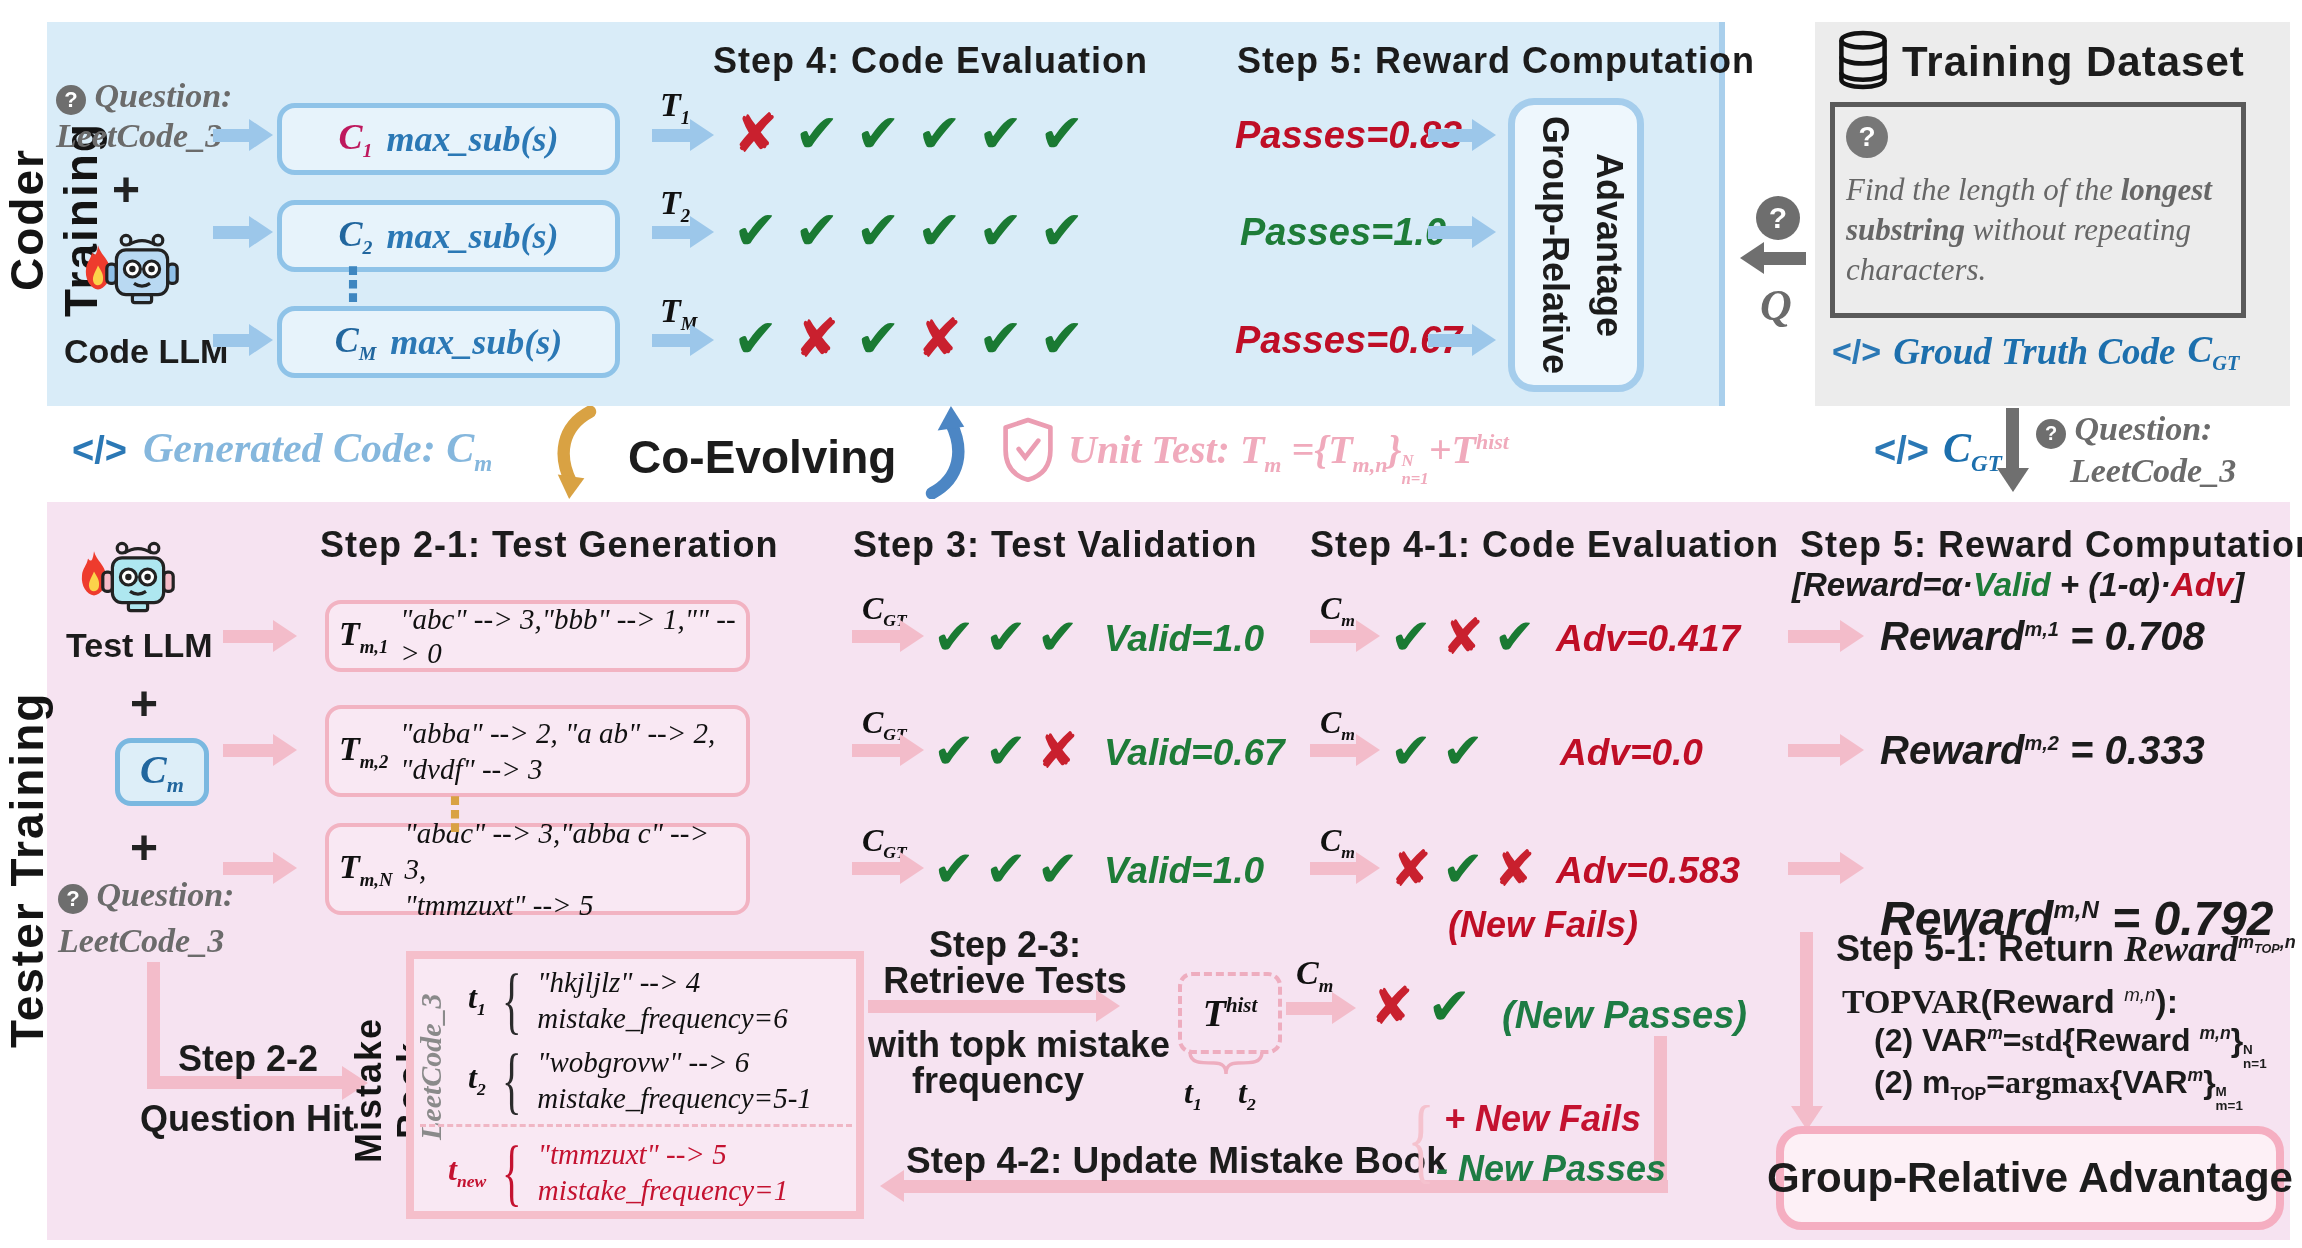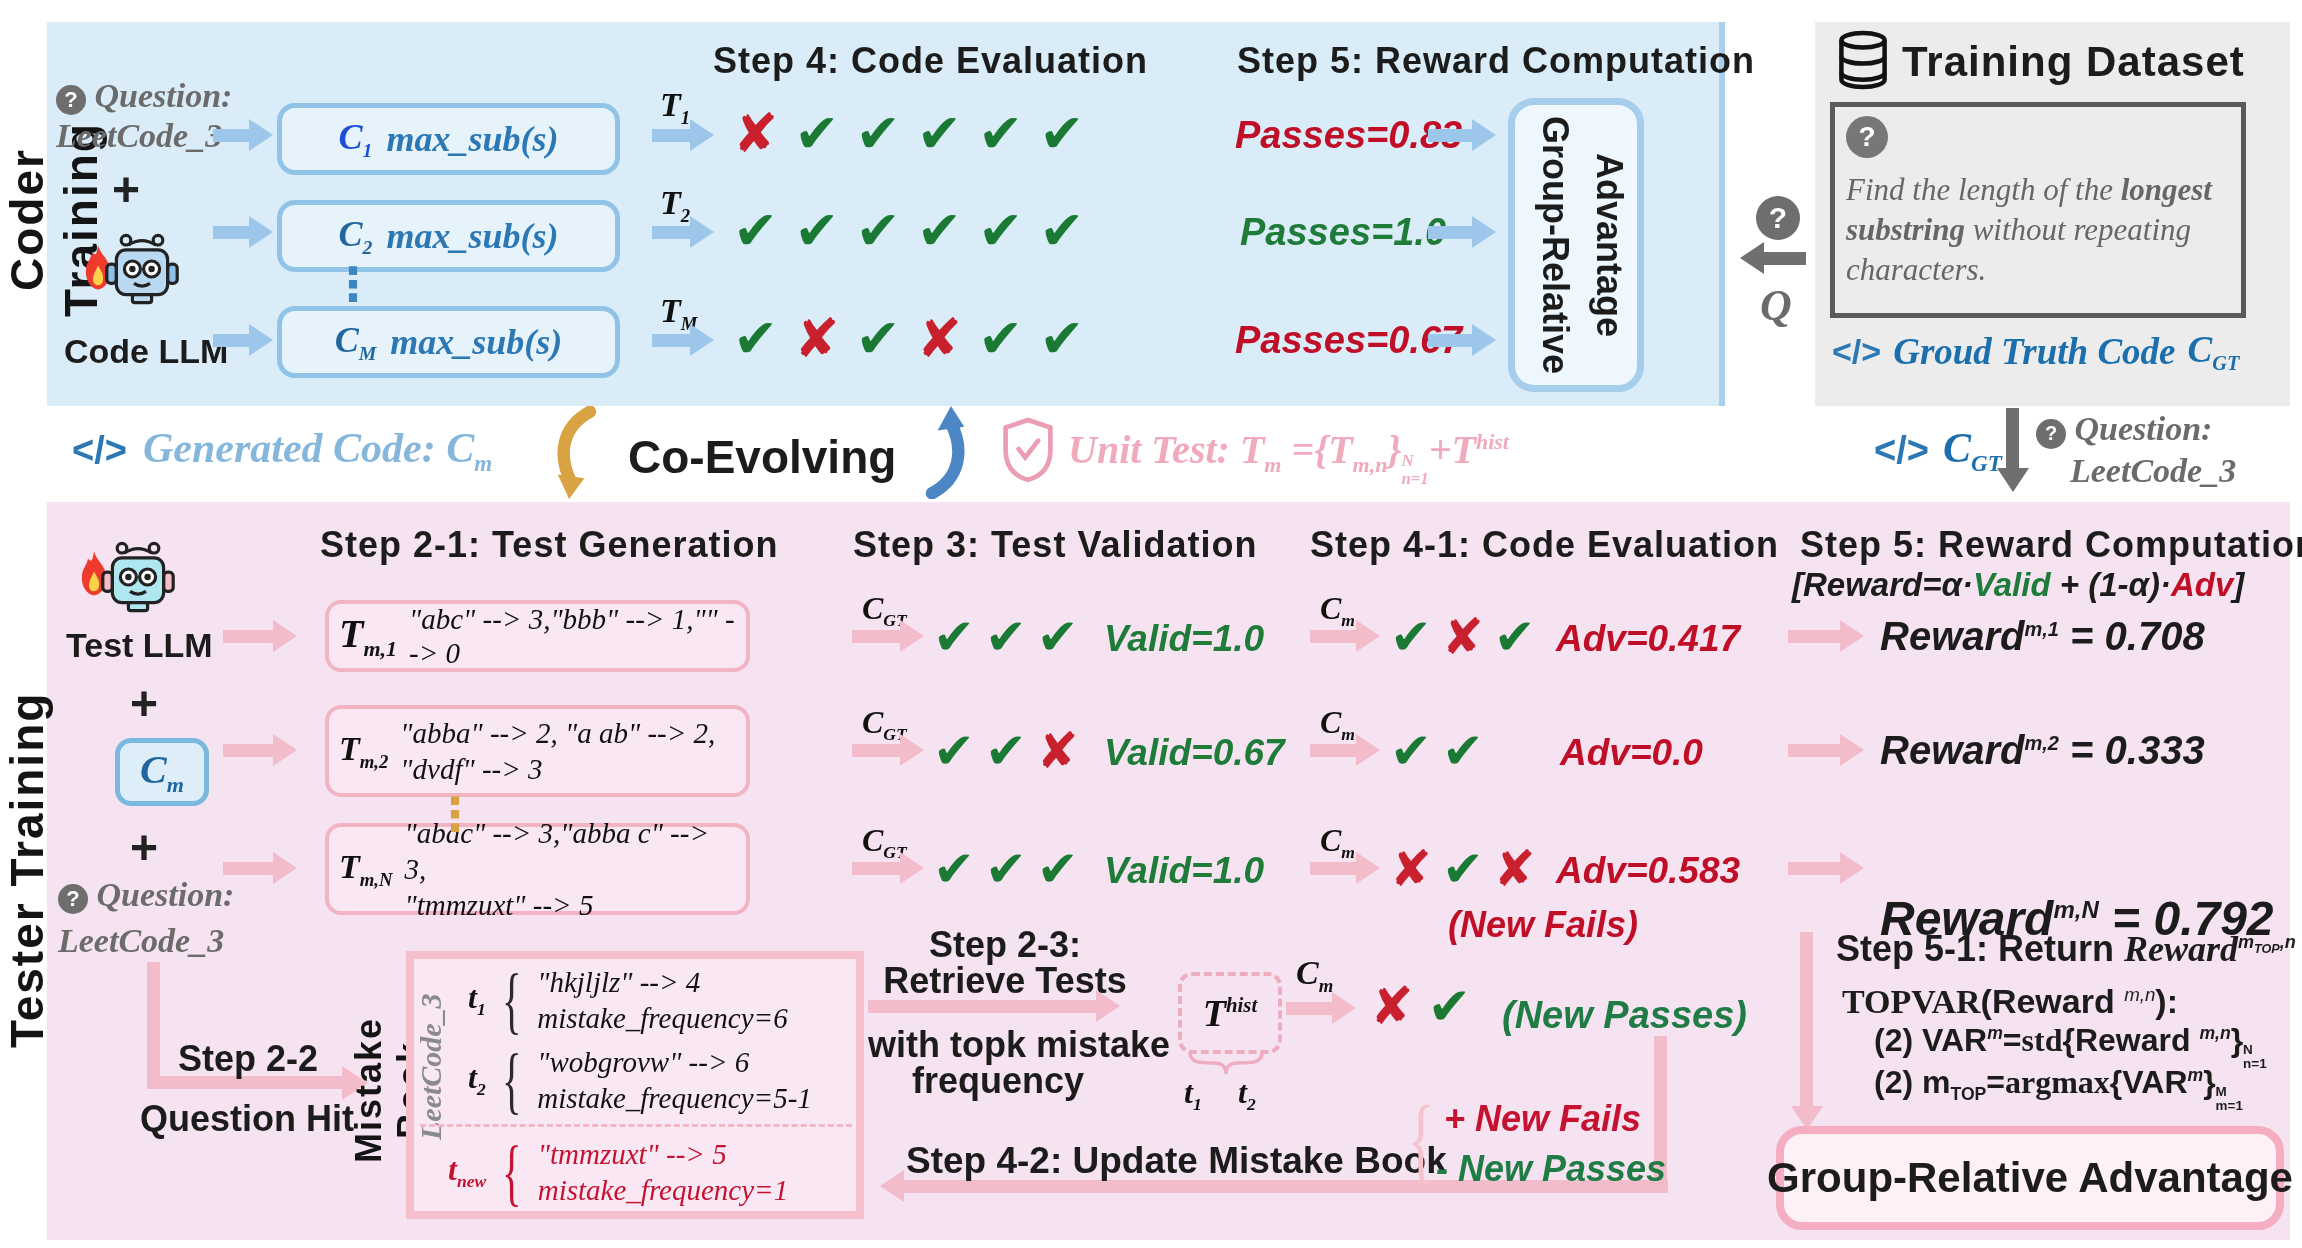--- a/index.html
+++ b/index.html
@@ -98,21 +98,21 @@
   <div class="har ab" style="left:213px;top:226px;width:60px;">
       <div class="sh"></div>
       <div class="hd"></div>
     </div>
   <div class="har ab" style="left:213px;top:334px;width:60px;">
       <div class="sh"></div>
       <div class="hd"></div>
     </div>
 
   <div class="cbox si" style="top:103px;height:62px;">
-    <span style="color:#1d4ed8;"><span>C</span><sub>1</sub></span>
+    <span style="color:#be185d;"><span>C</span><sub>1</sub></span>
     <span class="blue">max_sub(s)</span>
   </div>
   <div class="cbox si" style="top:200px;height:62px;">
     <span style="color:#21669e;"><span>C</span><sub>2</sub></span>
     <span class="blue">max_sub(s)</span>
   </div>
   <div class="cbox si" style="top:306px;height:62px;">
     <span style="color:#21669e;"><span>C</span><sub>M</sub></span>
     <span class="blue">max_sub(s)</span>
   </div>
@@ -287,21 +287,21 @@
   <div class="har ap" style="left:223px;top:744px;width:74px;">
       <div class="sh"></div>
       <div class="hd"></div>
     </div>
   <div class="har ap" style="left:223px;top:862px;width:74px;">
       <div class="sh"></div>
       <div class="hd"></div>
     </div>
 
   <div class="tbox" style="top:600px;height:72px;">
-    <span class="si black" style="font-size:40px;flex:none;"><span>T</span><sub>m,1</sub></span>
+    <span class="si black" style="font-size:34px;flex:none;"><span>T</span><sub>m,1</sub></span>
     <span class="si black" style="font-weight:400;font-size:29px;line-height:34px;">"abc" --&gt; 3,"bbb" --&gt; 1,"" --&gt; 0</span>
   </div>
   <div class="tbox" style="top:705px;height:92px;">
     <span class="si black" style="font-size:34px;flex:none;"><span>T</span><sub>m,2</sub></span>
     <span class="si black" style="font-weight:400;font-size:29px;line-height:36px;"><span>"abba" --&gt; 2, "a ab" --&gt; 2,</span><br><span>"dvdf"  --&gt; 3</span></span>
   </div>
   <div class="tbox" style="top:823px;height:92px;">
     <span class="si black" style="font-size:34px;flex:none;"><span>T</span><sub>m,N</sub></span>
     <span class="si black" style="font-weight:400;font-size:29px;line-height:36px;"><span>"abac" --&gt; 3,"abba c" --&gt; 3,</span><br><span>"tmmzuxt" --&gt; 5</span></span>
   </div>

